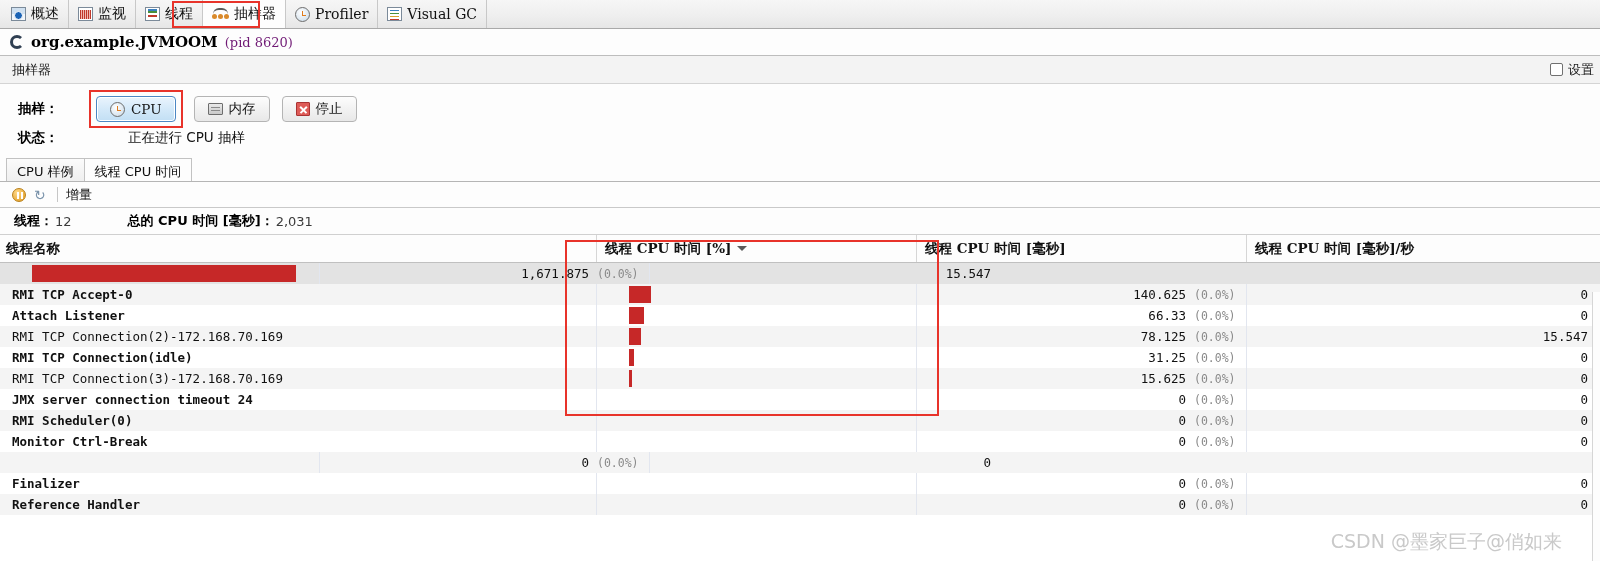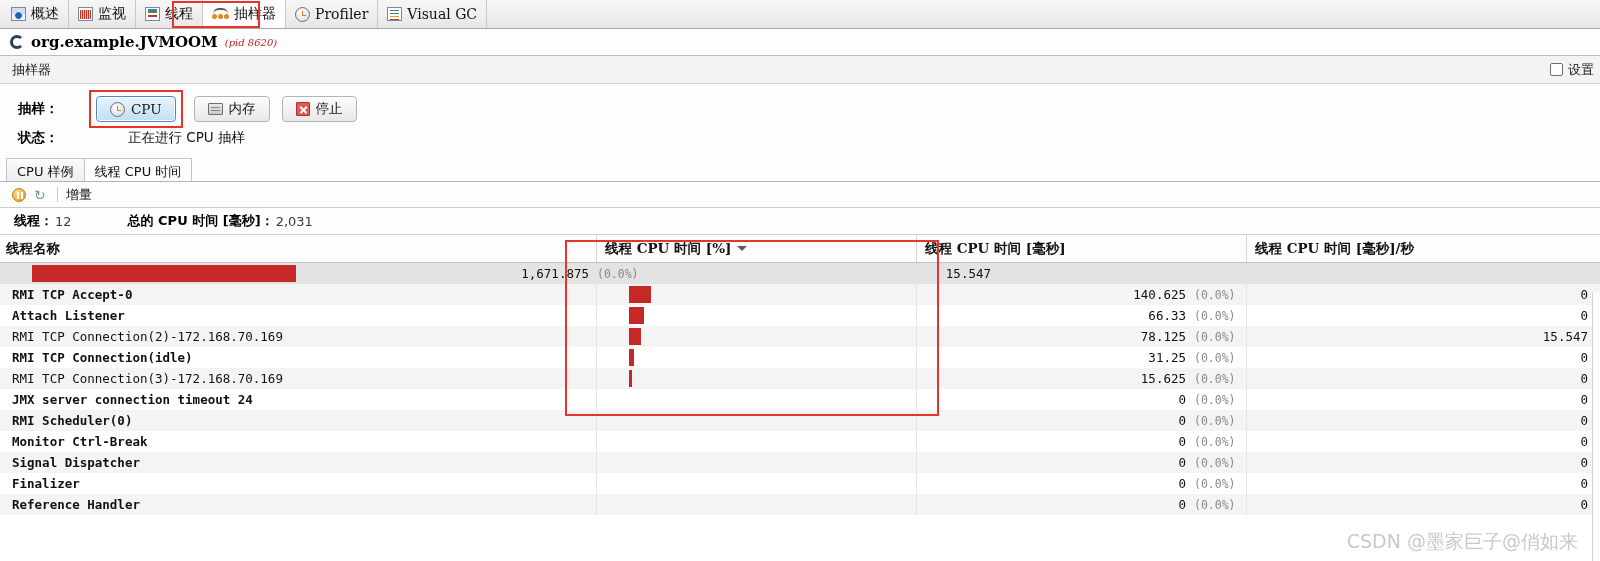--- a/index.html
+++ b/index.html
@@ -109,21 +109,21 @@
     width:14px;height:14px;border-radius:50%;
     border:3px solid #2f3f52; border-right-color:transparent;
     flex:none;
   }
   .proc-name {
     font-family:"DejaVu Serif","Liberation Serif",serif;
     font-weight:bold; font-size:15px; color:#000;
   }
   .proc-pid {
     font-family:"DejaVu Serif","Liberation Serif",serif;
-    font-size:10px; color:#b91c1c;font-style:italic;
+    font-size:13px; color:#701a75;
   }
 
   
   .panel-title-bar {
     height: 28px;
     background: #f3f3f3;
     border-bottom: 1px solid #d4d4d4;
     display:flex; align-items:center; justify-content:space-between;
     padding: 0 6px 0 12px;
   }
@@ -288,21 +288,21 @@
   
   .annot-box {
     position:absolute;
     left:565px; top:240px; width:374px; height:176px;
     border:2px solid #e8332a;
     pointer-events:none; z-index:30;
   }
 
   
   .watermark {
-    position:absolute; right:22px; bottom:6px;
+    position:absolute; right:38px; bottom:6px;
     font-size:19px; color:#c9c9c9; white-space:nowrap;
     font-family:"DejaVu Sans","Liberation Sans",sans-serif;
     z-index:25; pointer-events:none;
   }
 
   
   .right-gutter {
     position:absolute; right:0; top:292px; bottom:0; width:8px;
     border-left:1px solid #d6d6d6; background:#fdfdfd; z-index:5;
   }
@@ -546,23 +546,20 @@
           <div class="td c1"></div>
           <div class="td c2">
             <span>0</span>
             <span class="pct">(0.0%)</span>
           </div>
           <div class="td c3">
             <span>0</span>
           </div>
         </div>
         <div class="tr even">
-          <div class="td c0">
-            <span class="thname-bold">Signal Dispatcher</span>
-          </div>
           <div class="td c1"></div>
           <div class="td c2">
             <span>0</span>
             <span class="pct">(0.0%)</span>
           </div>
           <div class="td c3">
             <span>0</span>
           </div>
         </div>
         <div class="tr odd">

